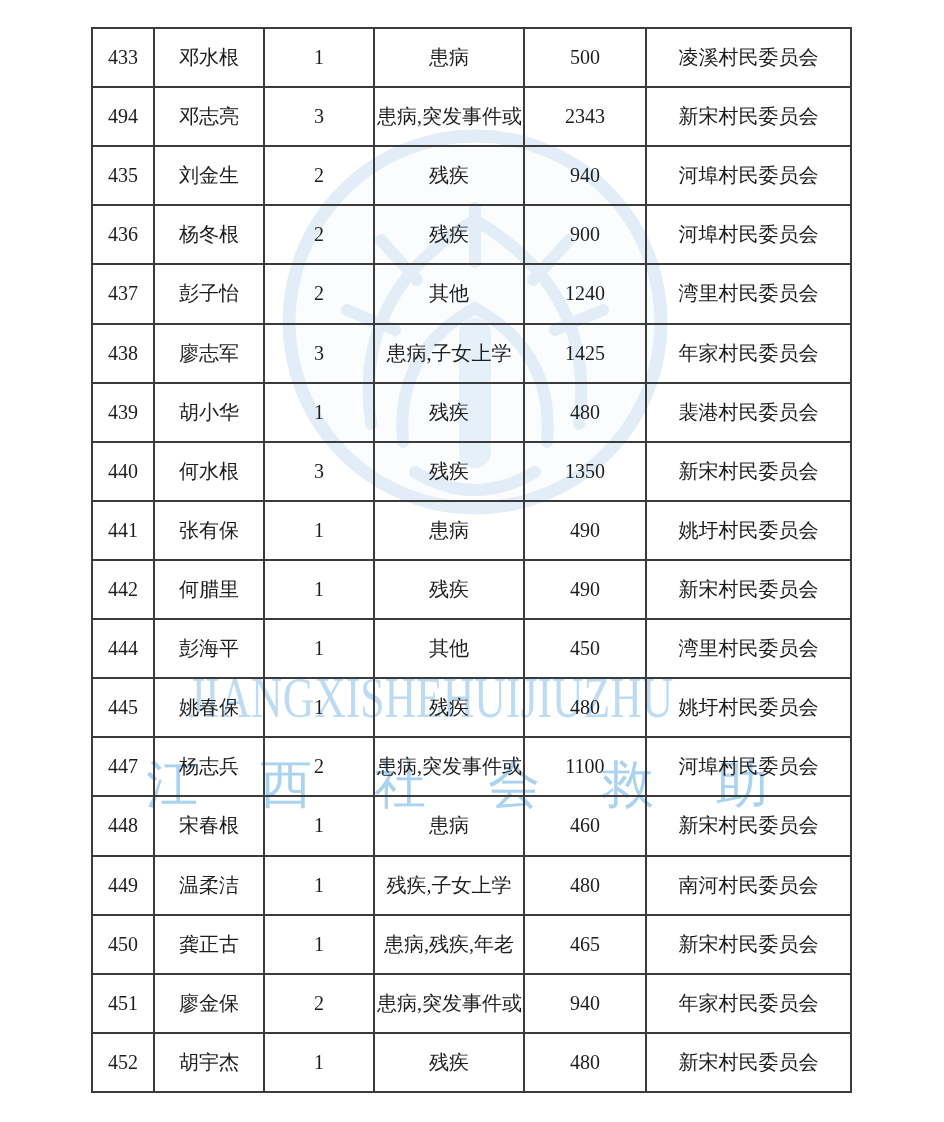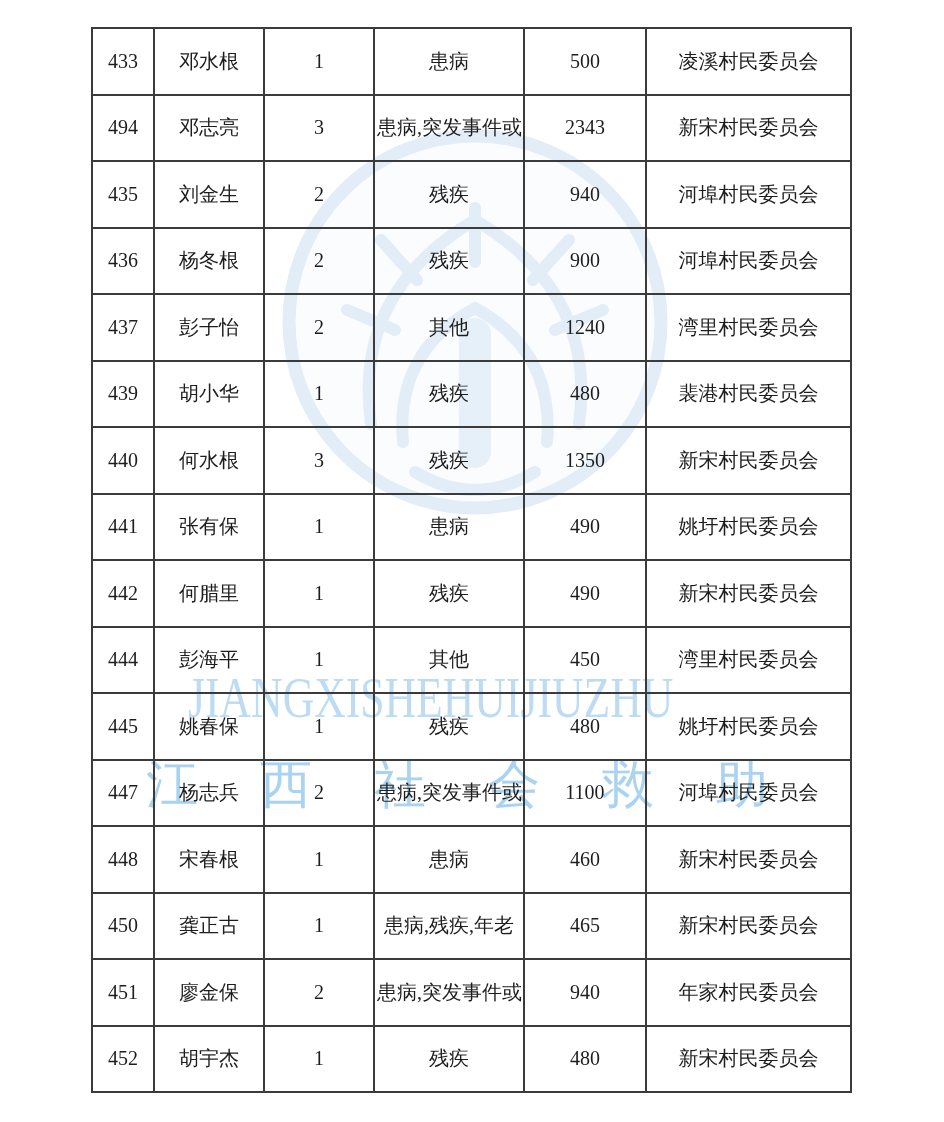--- a/index.html
+++ b/index.html
@@ -116,20 +116,28 @@
         </tr>
         <tr>
           <td>437</td>
           <td>彭子怡</td>
           <td>2</td>
           <td>其他</td>
           <td>1240</td>
           <td>湾里村民委员会</td>
         </tr>
         <tr>
+          <td>438</td>
+          <td>廖志军</td>
+          <td>3</td>
+          <td>患病,子女上学</td>
+          <td>1425</td>
+          <td>年家村民委员会</td>
+        </tr>
+        <tr>
           <td>439</td>
           <td>胡小华</td>
           <td>1</td>
           <td>残疾</td>
           <td>480</td>
           <td>裴港村民委员会</td>
         </tr>
         <tr>
           <td>440</td>
           <td>何水根</td>
@@ -180,20 +188,28 @@
         </tr>
         <tr>
           <td>448</td>
           <td>宋春根</td>
           <td>1</td>
           <td>患病</td>
           <td>460</td>
           <td>新宋村民委员会</td>
         </tr>
         <tr>
+          <td>449</td>
+          <td>温柔洁</td>
+          <td>1</td>
+          <td>残疾,子女上学</td>
+          <td>480</td>
+          <td>南河村民委员会</td>
+        </tr>
+        <tr>
           <td>450</td>
           <td>龚正古</td>
           <td>1</td>
           <td>患病,残疾,年老</td>
           <td>465</td>
           <td>新宋村民委员会</td>
         </tr>
         <tr>
           <td>451</td>
           <td>廖金保</td>

